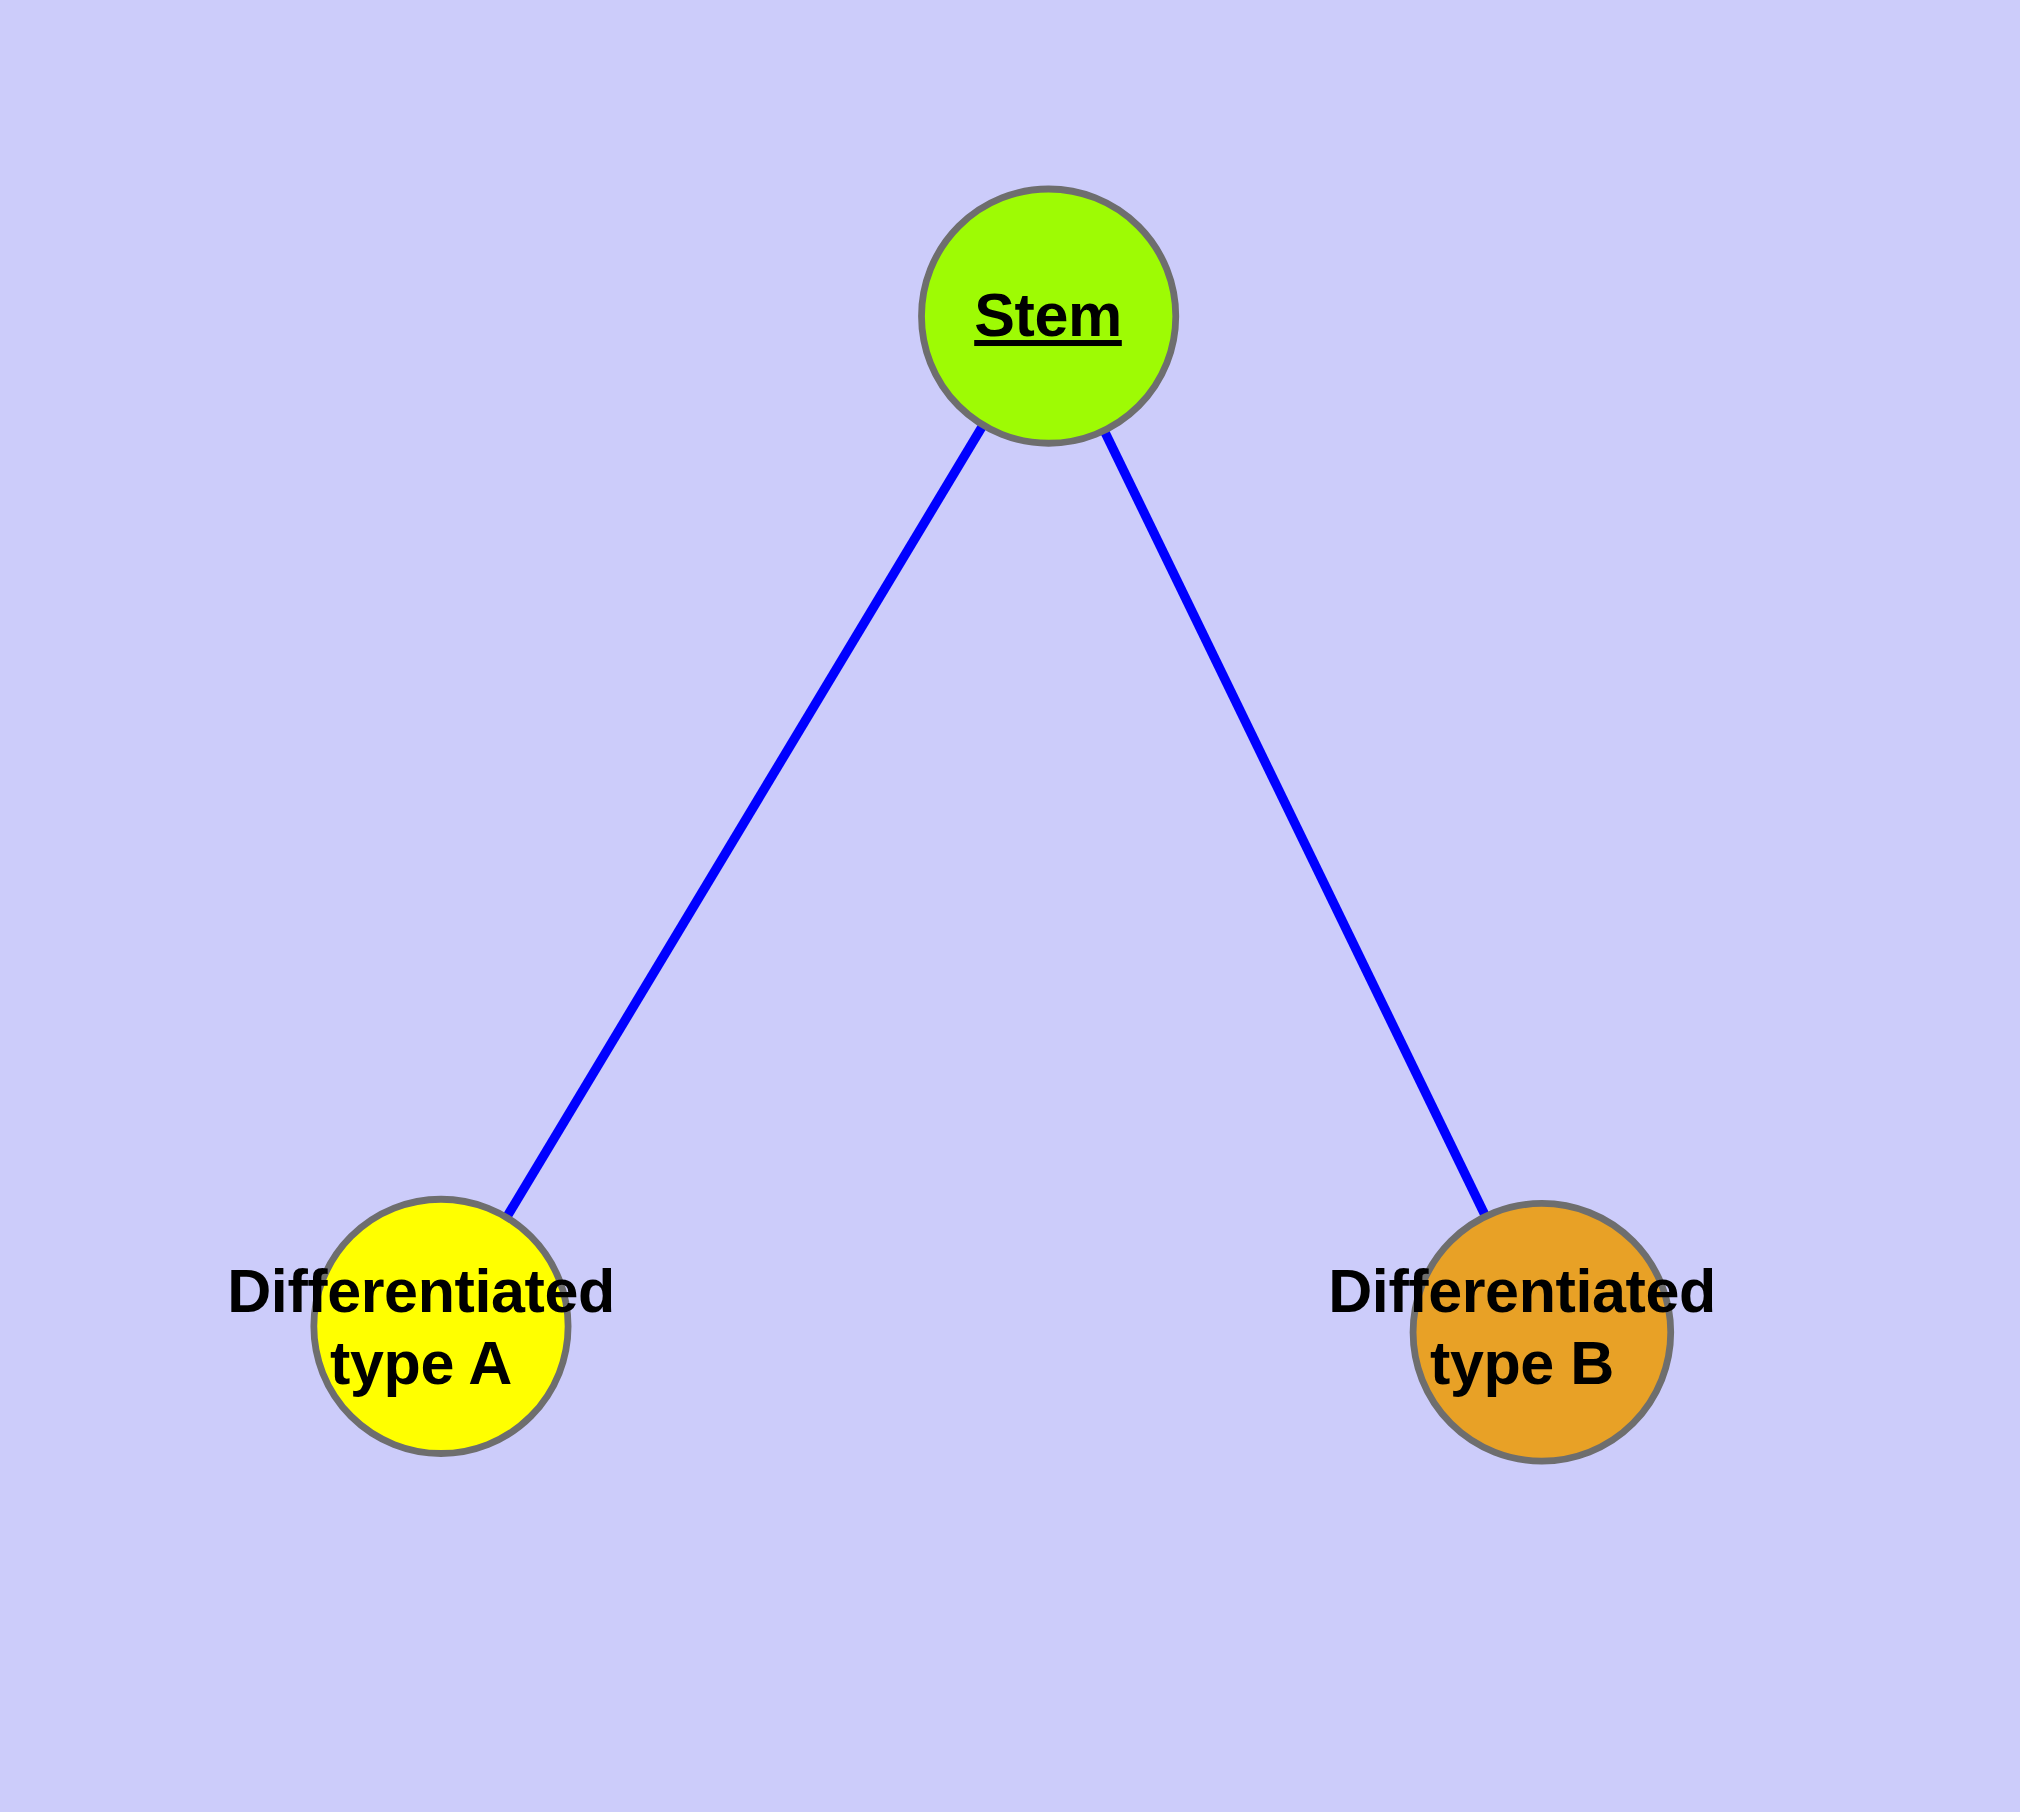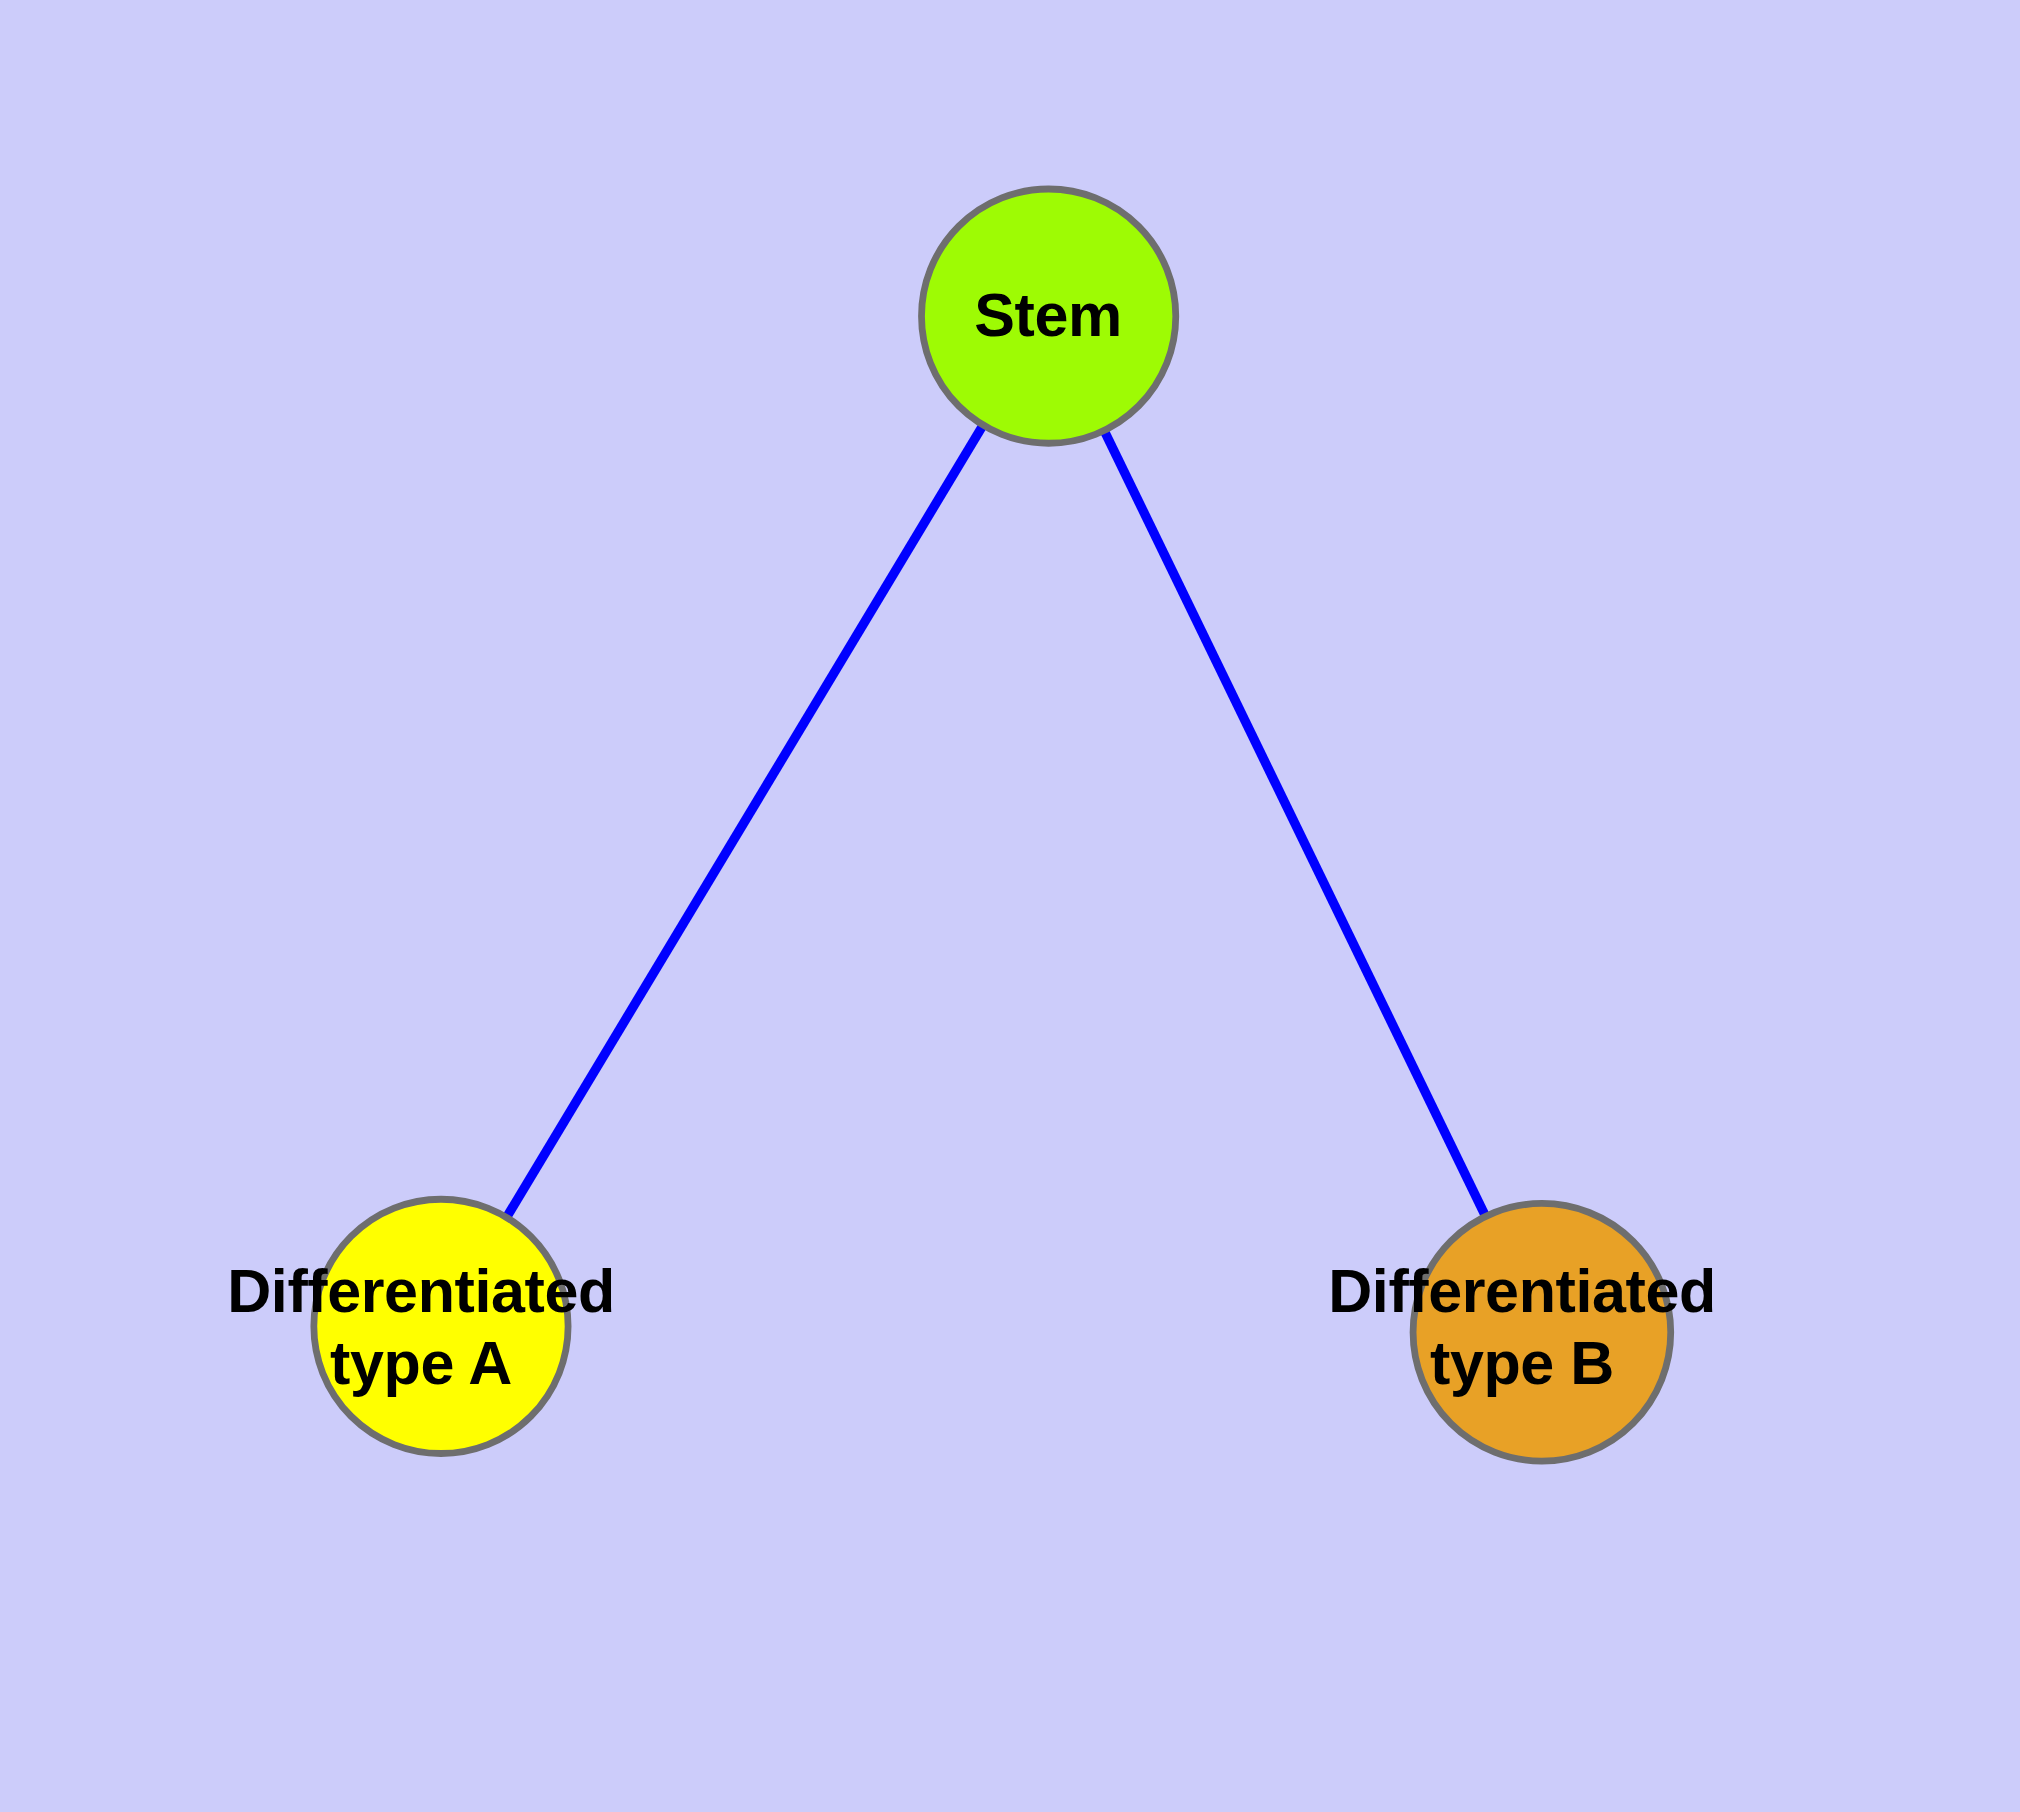--- a/index.html
+++ b/index.html
@@ -55,20 +55,20 @@
       <line class="edge-line" x1="1161.7447502785892" y1="498.11054068050424" x2="595.2552497214107" y2="1439.8894593194957" stroke="#0000ff"></line>
       <line class="edge-line" x1="1300.7550552411947" y1="504.3441773783376" x2="1754.371587837693" y2="1438.85658731511" stroke="#0000ff"></line>
     </g>
     <g>
       <circle class="node-circle" cx="1237" cy="373" r="150" fill="#9efb04" stroke="#6e6e6e"></circle>
       <circle class="node-circle" cx="520" cy="1565" r="150" fill="#ffff00" stroke="#6e6e6e"></circle>
       <circle class="node-circle" cx="1819" cy="1572" r="152" fill="#e8a126" stroke="#6e6e6e"></circle>
     </g>
   </svg>
 
-  <div class="node-label" style="left: 1048px; top: 316px; color: rgb(0, 0, 0);">Stem</div>
+  <div class="node-label" style="left: 1048px; top: 316px; color: rgb(0, 0, 0); text-decoration: underline;">Stem</div>
   <div class="node-label" style="left: 421px; top: 1328px; color: rgb(0, 0, 0);">Differentiated
 type A</div>
   <div class="node-label" style="left: 1522px; top: 1328px; color: rgb(0, 0, 0);">Differentiated
 type B</div>
 
 </div>
 
 
 </body></html>

